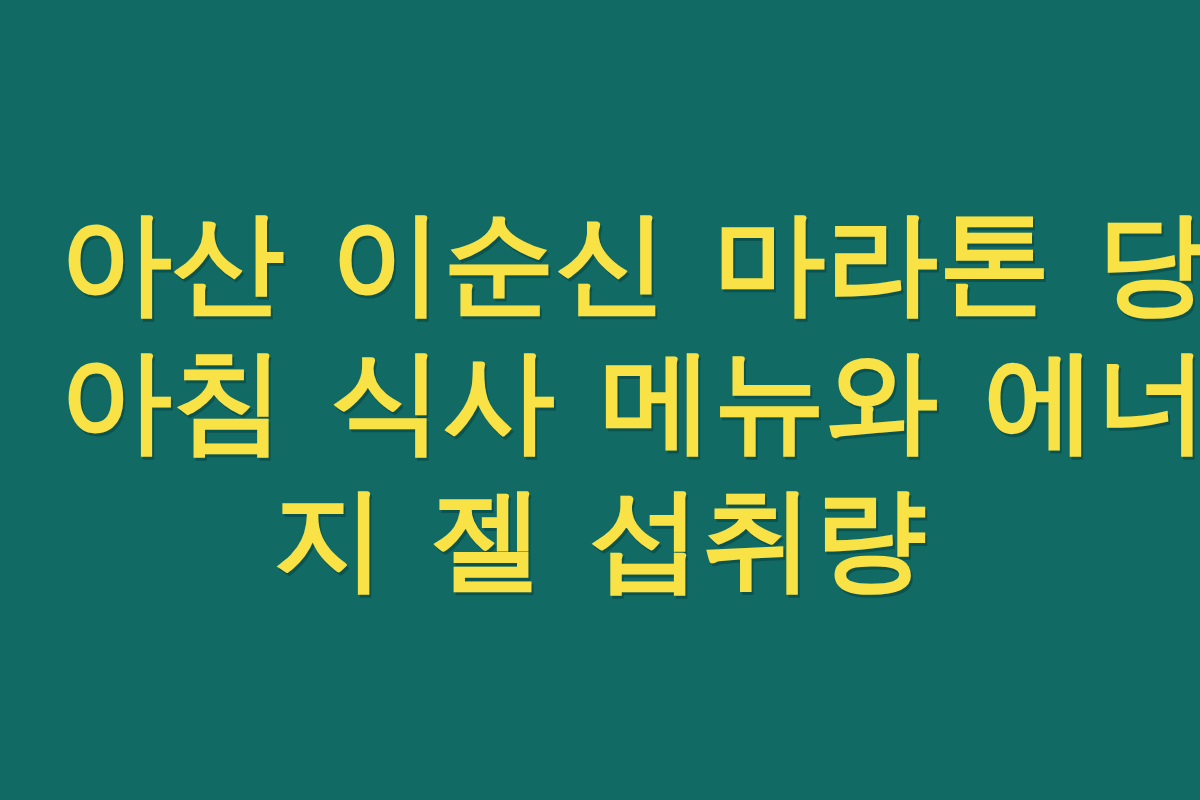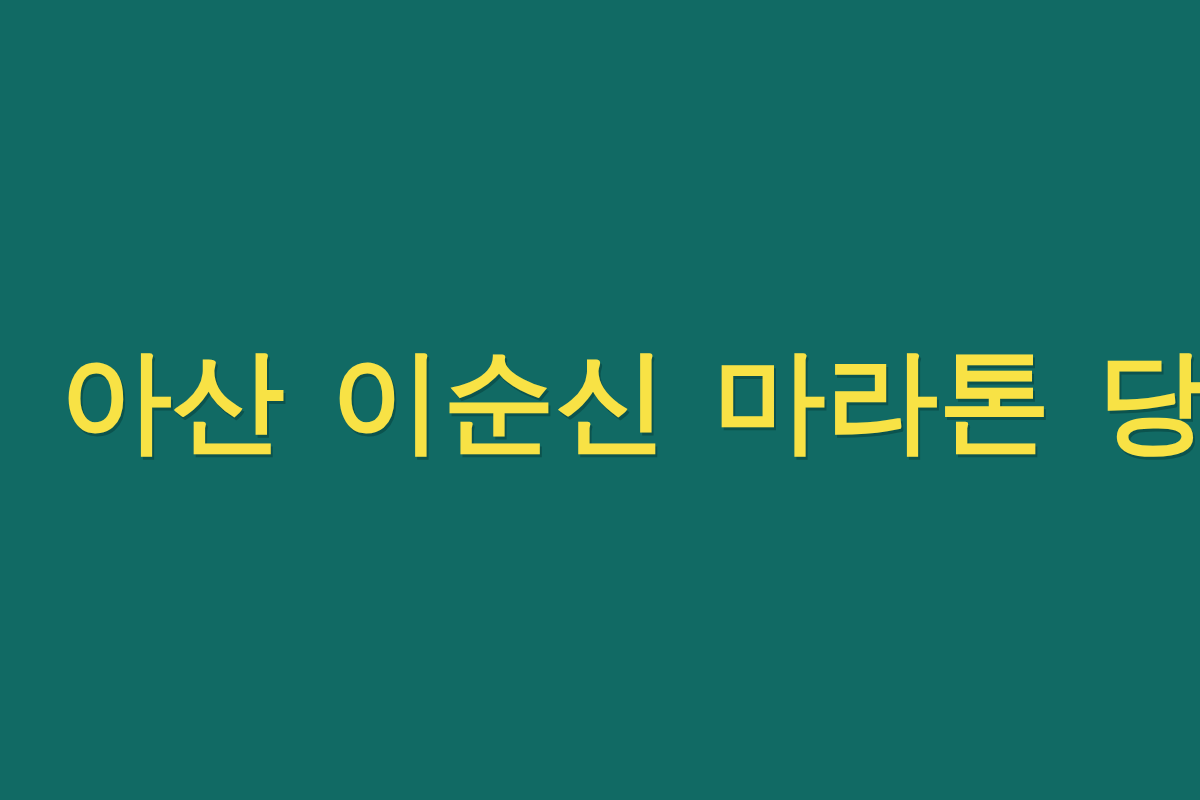--- a/index.html
+++ b/index.html
@@ -48,15 +48,17 @@
     white-space: nowrap;
   }
 </style>
 </head>
 <body>
 
 <div id="title-card" style="background-color: rgb(17, 106, 100);">
 
   <h1 id="headline" style="color: rgb(248, 226, 69); font-size: 112px; line-height: 138px; text-align: center;">
     <span class="headline-line">아산 이순신 마라톤 당일</span>
+    <span class="headline-line">아침 식사 메뉴와 에너</span>
+    <span class="headline-line">지 젤 섭취량</span>
   </h1>
 
 </div>
 
 </body></html>

